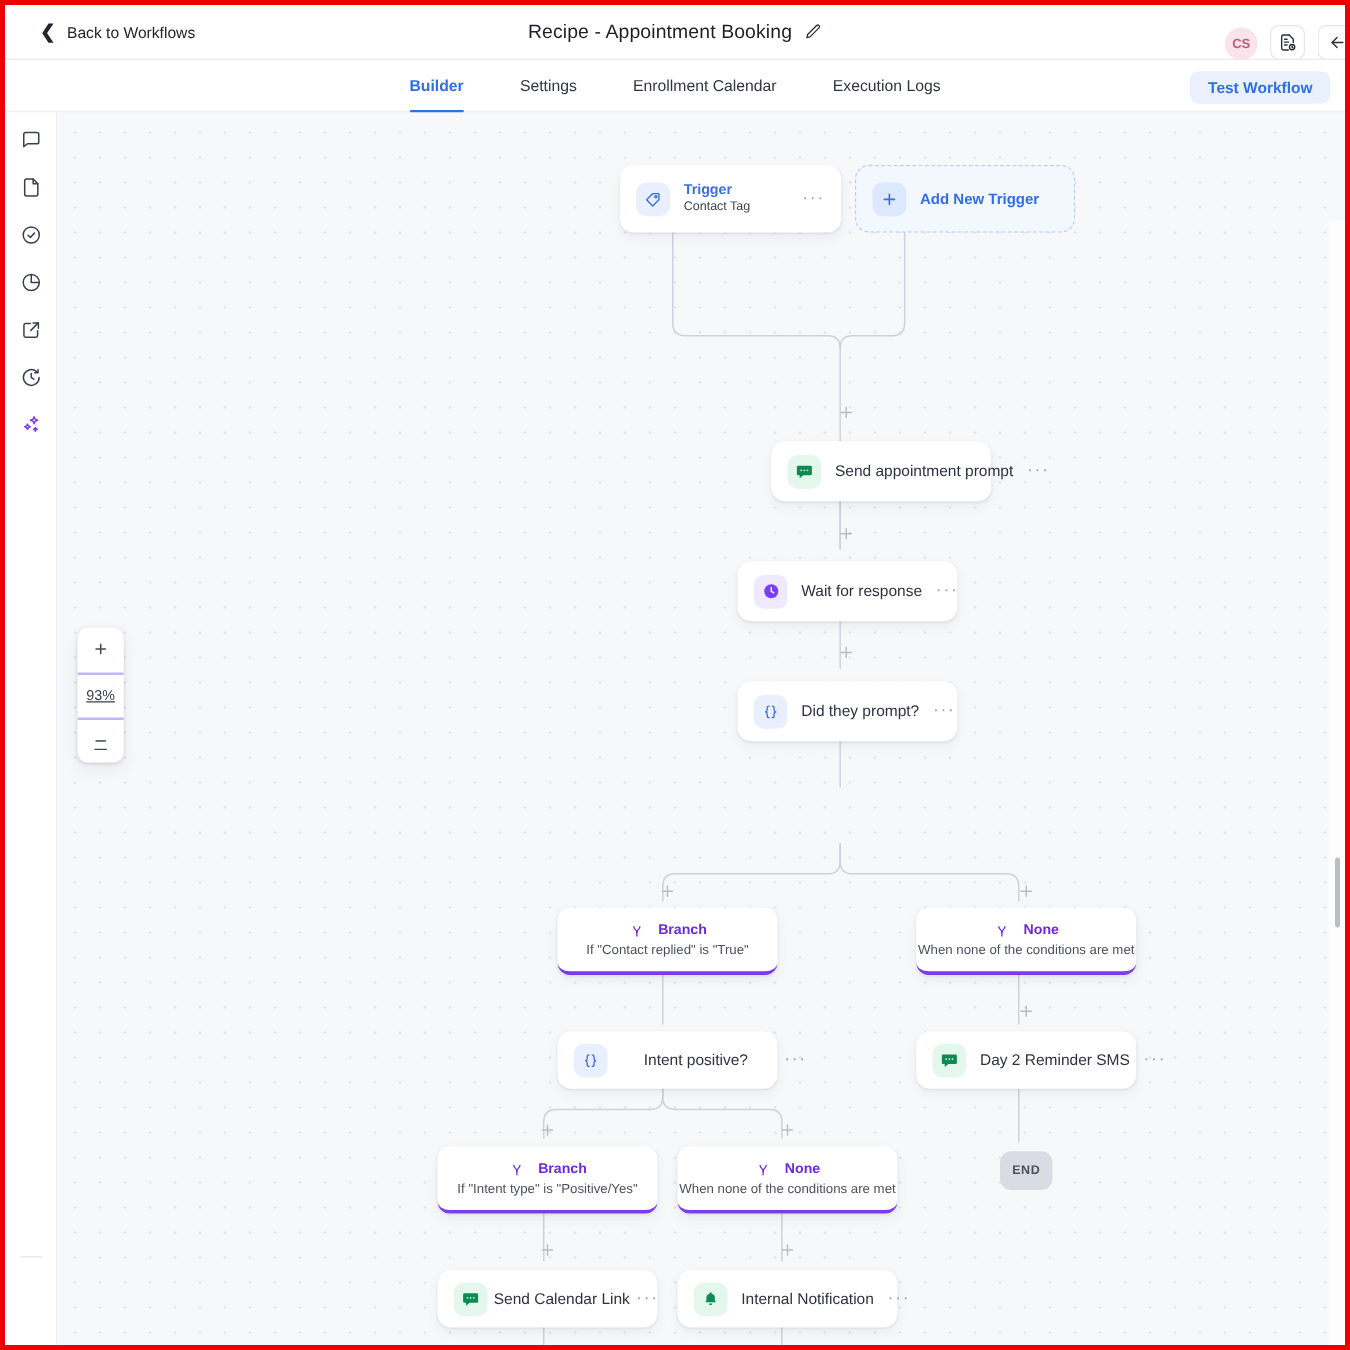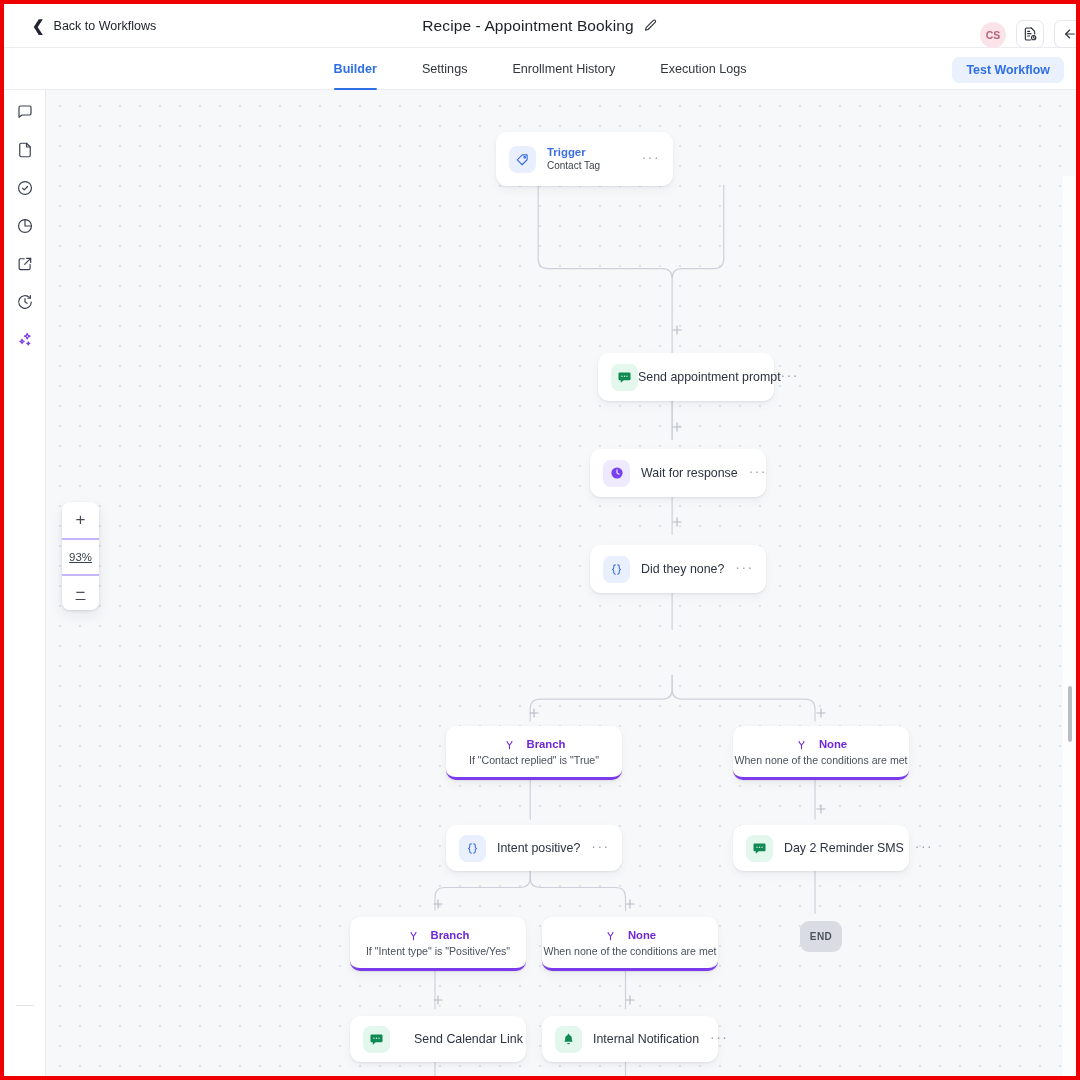--- a/index.html
+++ b/index.html
@@ -296,21 +296,21 @@
 
   <div id="tabsbar">
     <div id="tabs">
       <div class="tab active">
         <span>Builder</span>
       </div>
       <div class="tab">
         <span>Settings</span>
       </div>
       <div class="tab">
-        <span>Enrollment History</span>
+        <span>Enrollment Calendar</span>
       </div>
       <div class="tab">
         <span>Execution Logs</span>
       </div>
     </div>
     <button id="test-workflow">Test Workflow</button>
   </div>
 
   <div id="rail">
     <div class="rail-icon">
@@ -399,22 +399,30 @@
               <circle cx="15.5" cy="8.5" r="1.35"></circle>
           </svg>
         </div>
         <div class="trig-text">
           <div class="trig-title">Trigger</div>
           <div class="trig-sub">Contact Tag</div>
         </div>
         <div class="node-dots">···</div>
       </div>
 
-
-      <div class="node" style="left:552px; top:263px; width:176px; height:48px; padding:0 13px; text-align:right;">
+      <div id="node-add-trigger" style="left:638px; top:42px; width:176px; height:54px;">
+        <div class="plus-box">
+          <svg viewBox="0 0 24 24" width="15" height="15" fill="none" stroke="#3b6fe0" stroke-width="2.1" stroke-linecap="round">
+            <path d="M12 5.5v13M5.5 12h13"></path>
+          </svg>
+        </div>
+        <div class="atl">Add New Trigger</div>
+      </div>
+
+      <div class="node" style="left:571px; top:263px; width:176px; height:48px; padding:0 13px; gap:11px;text-align:right;">
         <div class="node-ico ico-green">
           <svg viewBox="0 0 24 24" width="15" height="15" fill="#0f8a54">
             <path d="M4 4h16a1.6 1.6 0 0 1 1.6 1.6v9A1.6 1.6 0 0 1 20 16.2h-9.3L6 20.2v-4H4a1.6 1.6 0 0 1-1.6-1.6v-9A1.6 1.6 0 0 1 4 4z"></path>
             <circle cx="8" cy="10" r="1.1" fill="#e4f7ed"></circle>
               <circle cx="12" cy="10" r="1.1" fill="#e4f7ed"></circle>
               <circle cx="16" cy="10" r="1.1" fill="#e4f7ed"></circle>
           </svg>
         </div>
         <div class="node-label">Send appointment prompt</div>
         <div class="node-dots">···</div>
@@ -431,21 +439,21 @@
         <div class="node-dots">···</div>
       </div>
 
       <div class="node" style="left:544px; top:455px; width:176px; height:48px; padding:0 13px; gap:11px;">
         <div class="node-ico ico-blue">
           <svg viewBox="0 0 24 24" width="15" height="15" fill="none" stroke="#3b6fe0" stroke-width="1.7" stroke-linecap="round" stroke-linejoin="round">
             <path d="M10 4.6c-2 0-2.4 1.1-2.4 2.6v2c0 1.5-.6 2.2-2 2.8 1.4.6 2 1.3 2 2.8v2c0 1.5.4 2.6 2.4 2.6"></path>
             <path d="M14 4.6c2 0 2.4 1.1 2.4 2.6v2c0 1.5.6 2.2 2 2.8-1.4.6-2 1.3-2 2.8v2c0 1.5-.4 2.6-2.4 2.6"></path>
           </svg>
         </div>
-        <div class="node-label">Did they none?</div>
+        <div class="node-label">Did they prompt?</div>
         <div class="node-dots">···</div>
       </div>
 
       <div class="branch" style="left:400px; top:636px; width:176px; height:54px;">
         <div class="branch-head">
           <svg viewBox="0 0 24 24" width="13" height="13" fill="none" stroke="#6d28d9" stroke-width="1.9" stroke-linecap="round" stroke-linejoin="round">
             <path d="M12 20v-5.5"></path>
               <path d="M12 14.5c0-4 -4.5-4 -4.5-8.5"></path>
               <path d="M12 14.5c0-4 4.5-4 4.5-8.5"></path>
           </svg>
@@ -459,21 +467,21 @@
           <svg viewBox="0 0 24 24" width="13" height="13" fill="none" stroke="#6d28d9" stroke-width="1.9" stroke-linecap="round" stroke-linejoin="round">
             <path d="M12 20v-5.5"></path>
               <path d="M12 14.5c0-4 -4.5-4 -4.5-8.5"></path>
               <path d="M12 14.5c0-4 4.5-4 4.5-8.5"></path>
           </svg>
           <span class="branch-title">None</span>
         </div>
         <div class="branch-desc">When none of the conditions are met</div>
       </div>
 
-      <div class="node" style="left:400px; top:735px; width:176px; height:46px; padding:0 13px; gap:11px;">
+      <div class="node" style="left:400px; top:735px; width:176px; height:46px; padding:0 13px; gap:29px;">
         <div class="node-ico ico-blue">
           <svg viewBox="0 0 24 24" width="15" height="15" fill="none" stroke="#3b6fe0" stroke-width="1.7" stroke-linecap="round" stroke-linejoin="round">
             <path d="M10 4.6c-2 0-2.4 1.1-2.4 2.6v2c0 1.5-.6 2.2-2 2.8 1.4.6 2 1.3 2 2.8v2c0 1.5.4 2.6 2.4 2.6"></path>
             <path d="M14 4.6c2 0 2.4 1.1 2.4 2.6v2c0 1.5.6 2.2 2 2.8-1.4.6-2 1.3-2 2.8v2c0 1.5-.4 2.6-2.4 2.6"></path>
           </svg>
         </div>
         <div class="node-label">Intent positive?</div>
         <div class="node-dots">···</div>
       </div>
 
@@ -507,21 +515,21 @@
           <svg viewBox="0 0 24 24" width="13" height="13" fill="none" stroke="#6d28d9" stroke-width="1.9" stroke-linecap="round" stroke-linejoin="round">
             <path d="M12 20v-5.5"></path>
               <path d="M12 14.5c0-4 -4.5-4 -4.5-8.5"></path>
               <path d="M12 14.5c0-4 4.5-4 4.5-8.5"></path>
           </svg>
           <span class="branch-title">None</span>
         </div>
         <div class="branch-desc">When none of the conditions are met</div>
       </div>
 
-      <div class="node" style="left:304px; top:926px; width:176px; height:46px; padding:0 13px; gap:24px;">
+      <div class="node" style="left:304px; top:926px; width:176px; height:46px; padding:0 13px; gap:5px;">
         <div class="node-ico ico-green">
           <svg viewBox="0 0 24 24" width="15" height="15" fill="#0f8a54">
             <path d="M4 4h16a1.6 1.6 0 0 1 1.6 1.6v9A1.6 1.6 0 0 1 20 16.2h-9.3L6 20.2v-4H4a1.6 1.6 0 0 1-1.6-1.6v-9A1.6 1.6 0 0 1 4 4z"></path>
             <circle cx="8" cy="10" r="1.1" fill="#e4f7ed"></circle>
               <circle cx="12" cy="10" r="1.1" fill="#e4f7ed"></circle>
               <circle cx="16" cy="10" r="1.1" fill="#e4f7ed"></circle>
           </svg>
         </div>
         <div class="node-label">Send Calendar Link</div>
         <div class="node-dots">···</div>

